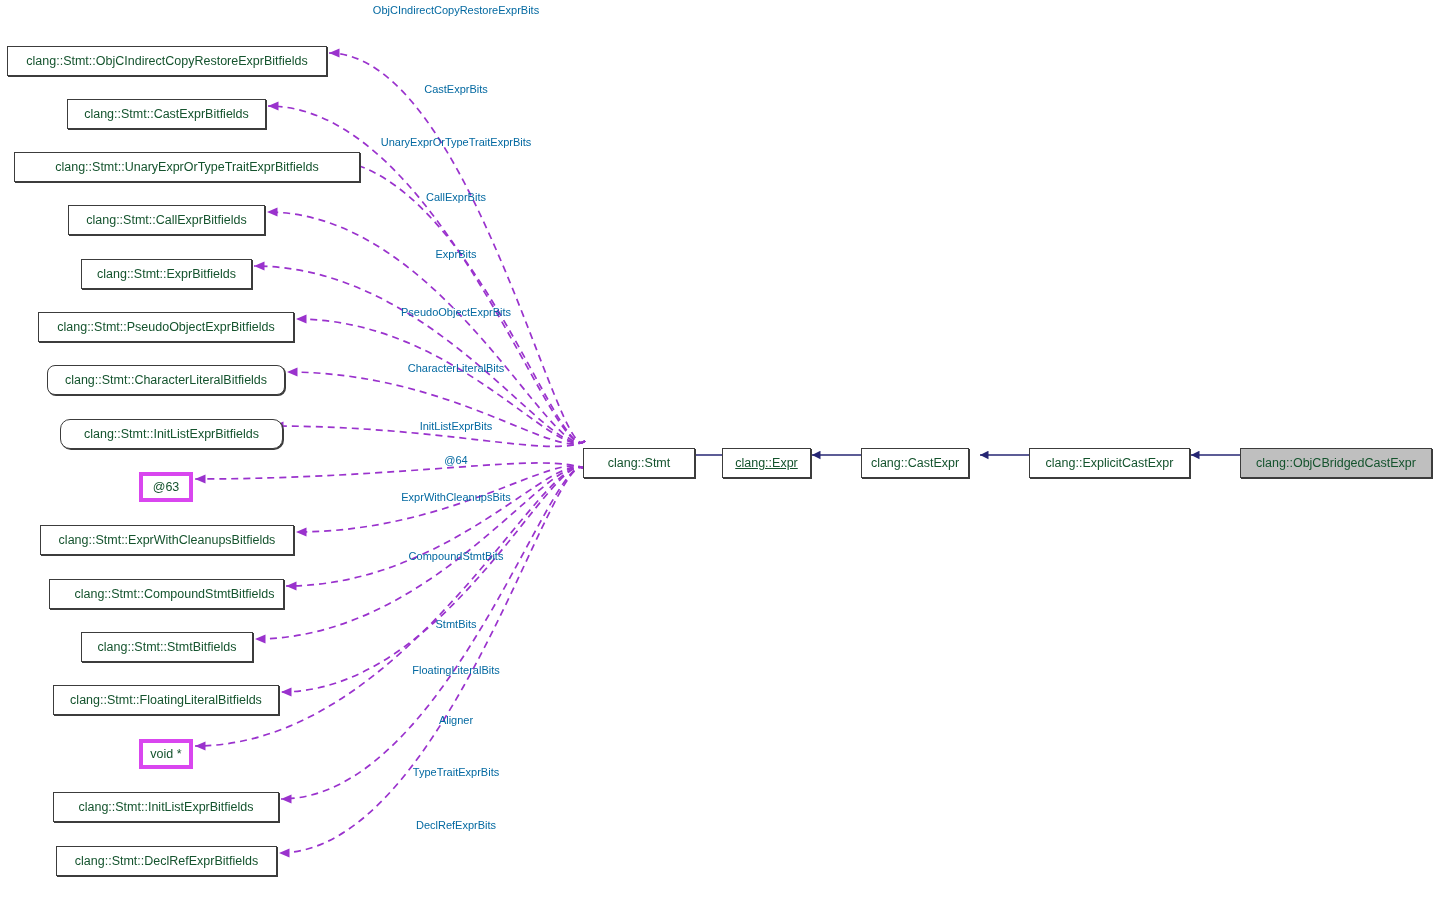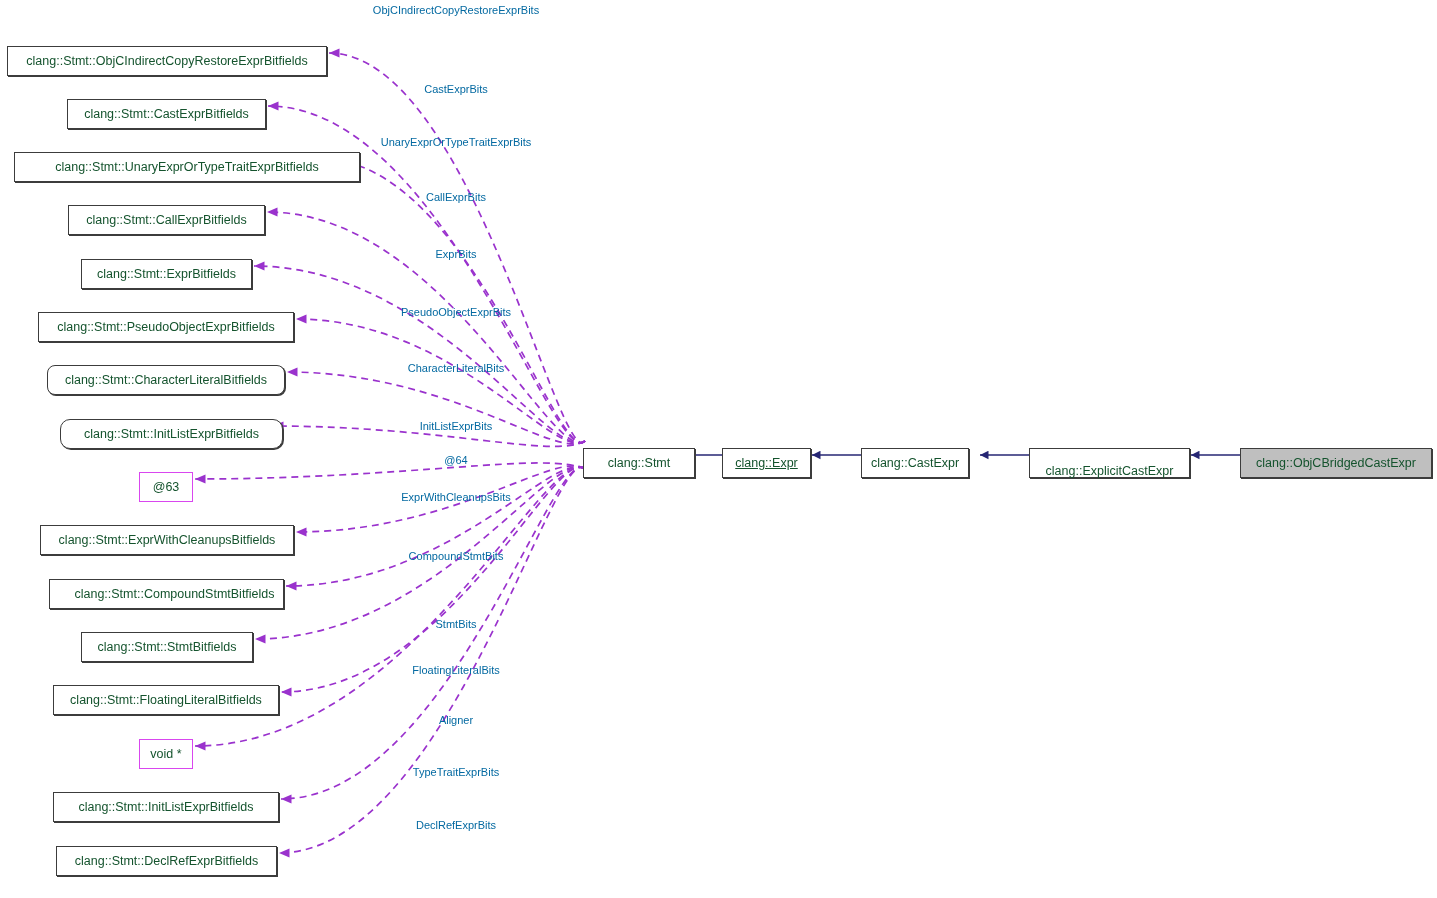--- a/index.html
+++ b/index.html
@@ -41,21 +41,21 @@
     white-space: nowrap;
     padding: 0 9px;
     height: 30px;
     margin-top: 8px;
   }
   .node.class-node {
     border: 1px solid #3c3c3c;
     box-shadow: 1px 1px 0 0 #3c3c3c;
   }
   .node.plain-node {
-    border: 1px solid #d946ef;
+    border: 4px solid #d946ef;
     box-shadow: none;
     text-align: center;
   }
   .node.highlight-node {
     background: #bfbfbf;
     border: 1px solid #3c3c3c;
     box-shadow: 1px 1px 0 0 #3c3c3c;
   }
   .edge-label {
     position: absolute;
@@ -109,21 +109,21 @@
   <div id="node-layer">
       <div class="node class-node" style="left: 583px; top: 440px; width: 112px;">
         <span>clang::Stmt</span>
       </div>
       <div class="node class-node" style="left: 722px; top: 440px; width: 89px; text-decoration: underline;">
         <span>clang::Expr</span>
       </div>
       <div class="node class-node" style="left: 861px; top: 440px; width: 108px;">
         <span>clang::CastExpr</span>
       </div>
-      <div class="node class-node" style="left: 1029px; top: 440px; width: 161px; align-items: flex-end;">
+      <div class="node class-node" style="left: 1029px; top: 440px; width: 161px;">
         <span>clang::ExplicitCastExpr</span>
       </div>
       <div class="node highlight-node" style="left: 1240px; top: 440px; width: 192px;">
         <span>clang::ObjCBridgedCastExpr</span>
       </div>
       <div class="node class-node" style="left: 7px; top: 38px; width: 320px;">
         <span>clang::Stmt::ObjCIndirectCopyRestoreExprBitfields</span>
       </div>
       <div class="node class-node" style="left: 67px; top: 91px; width: 199px;">
         <span>clang::Stmt::CastExprBitfields</span>

